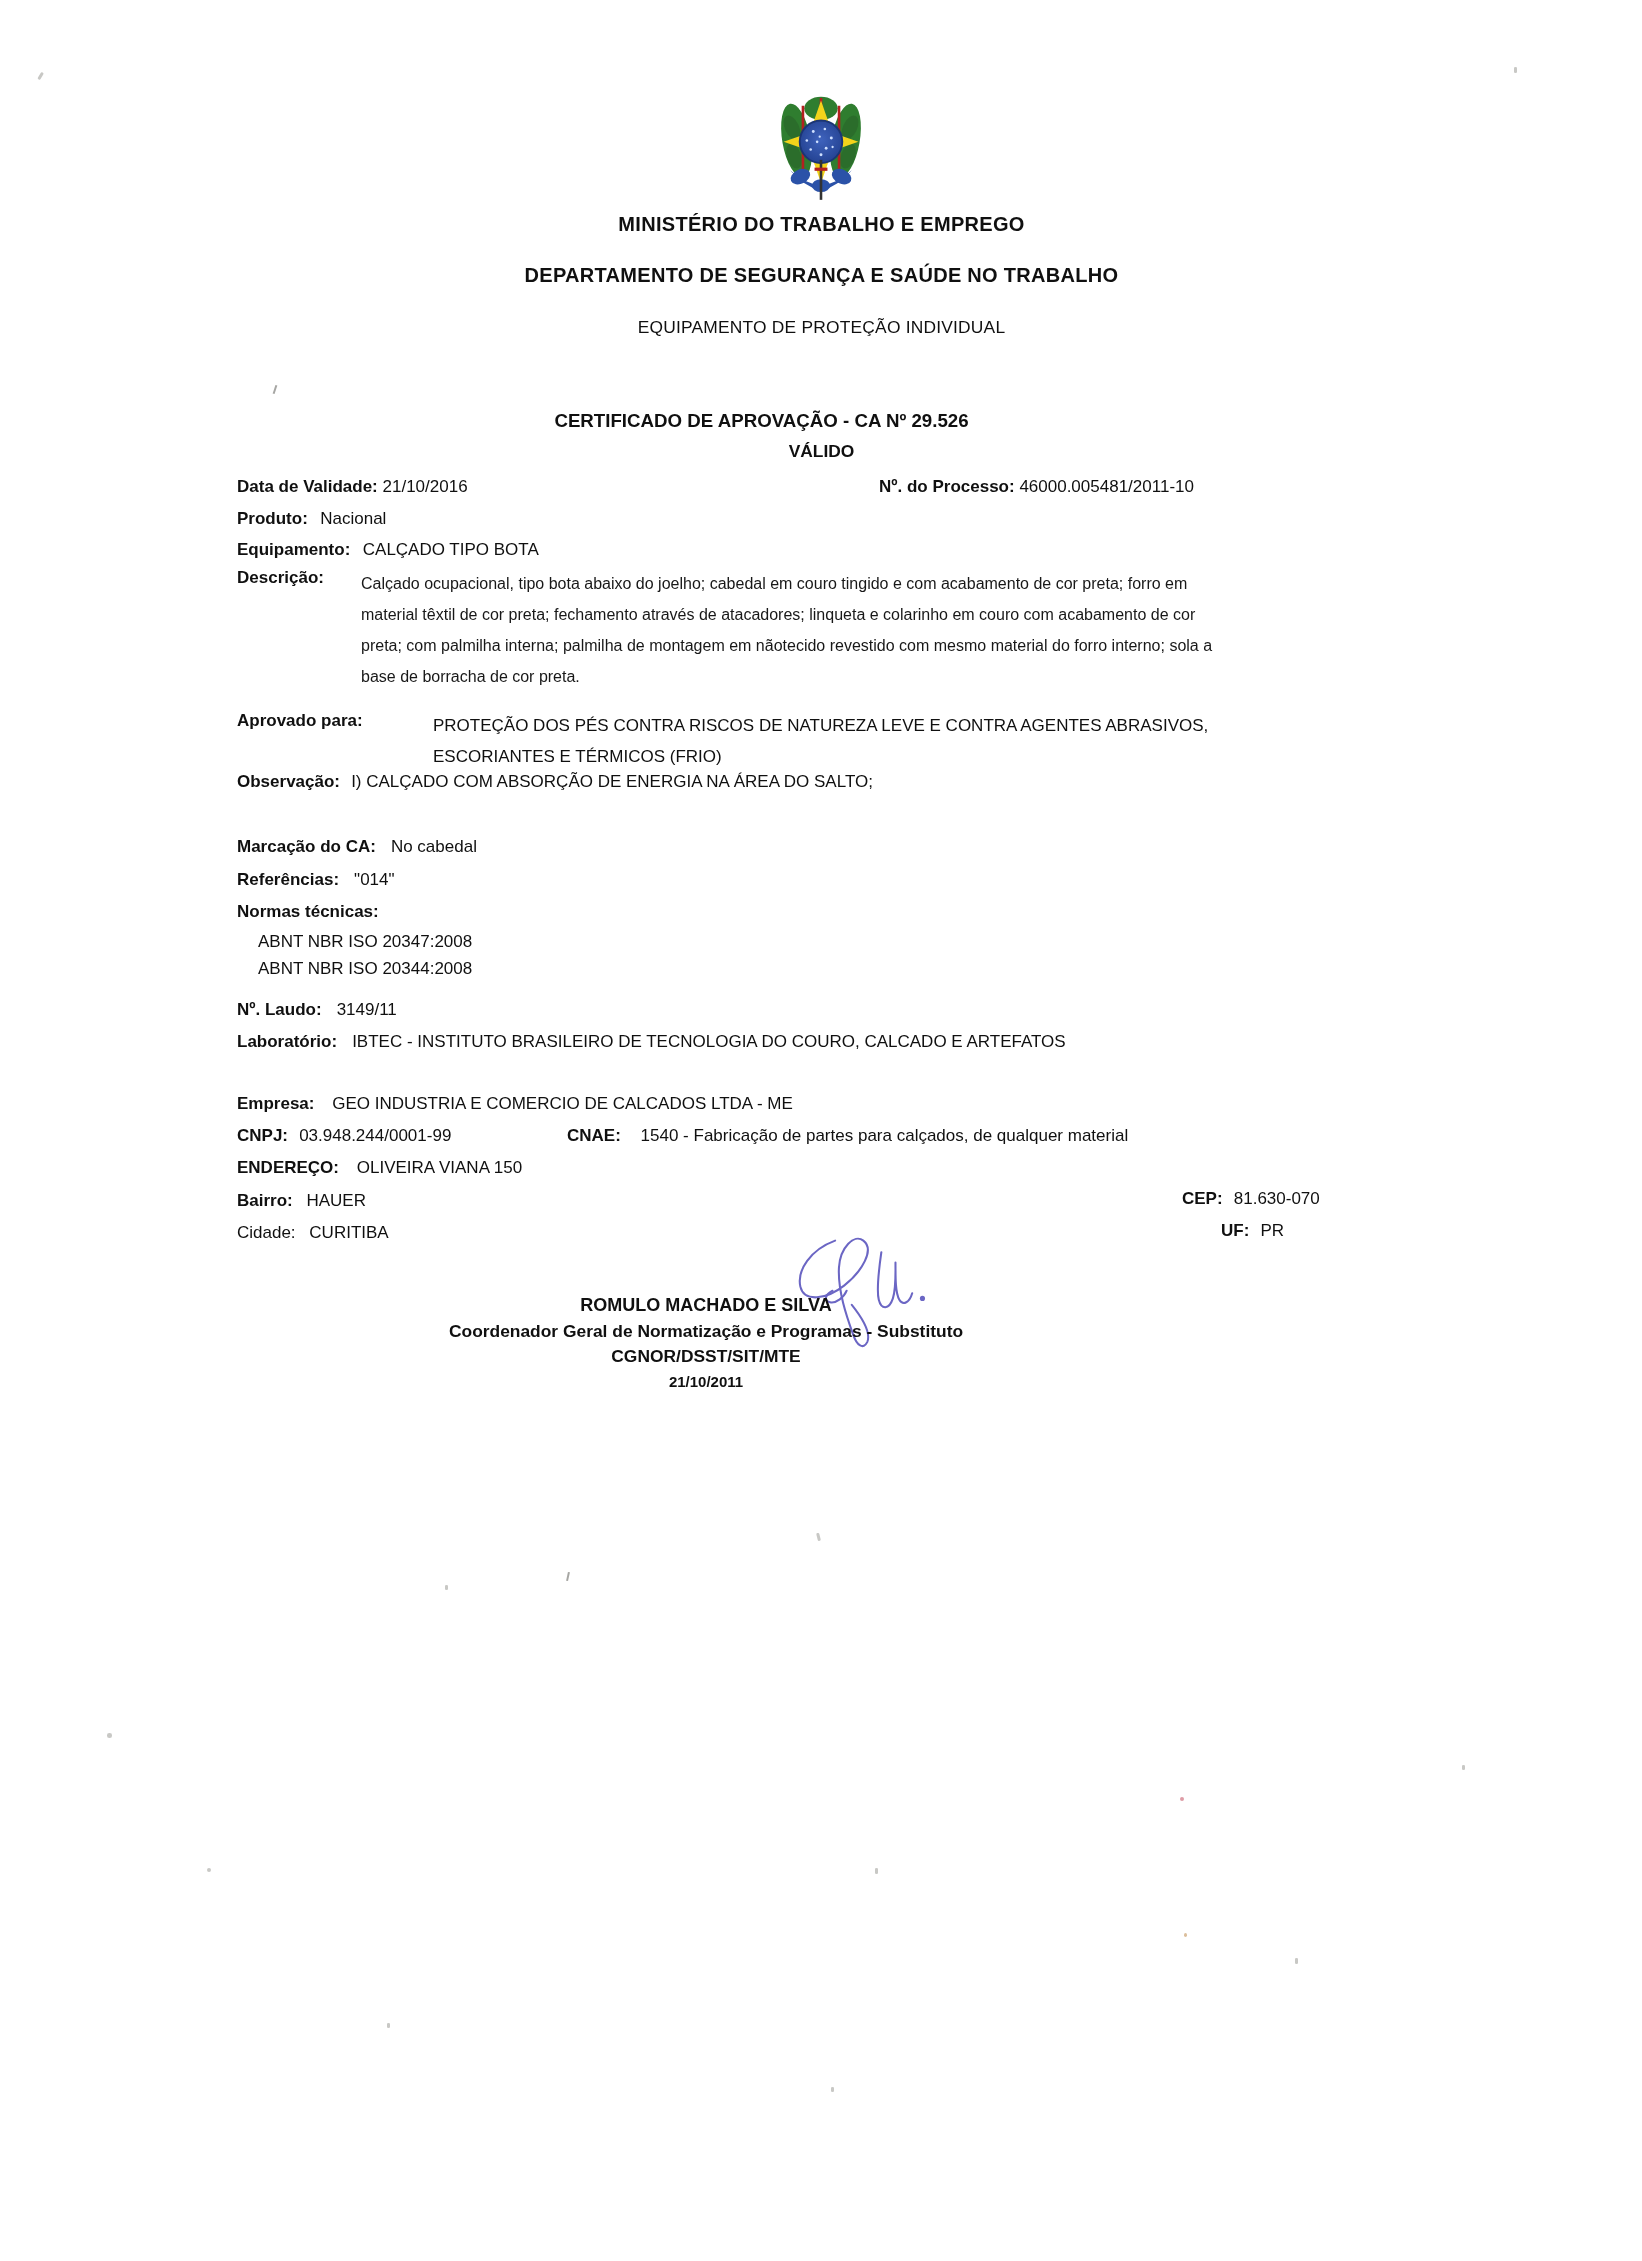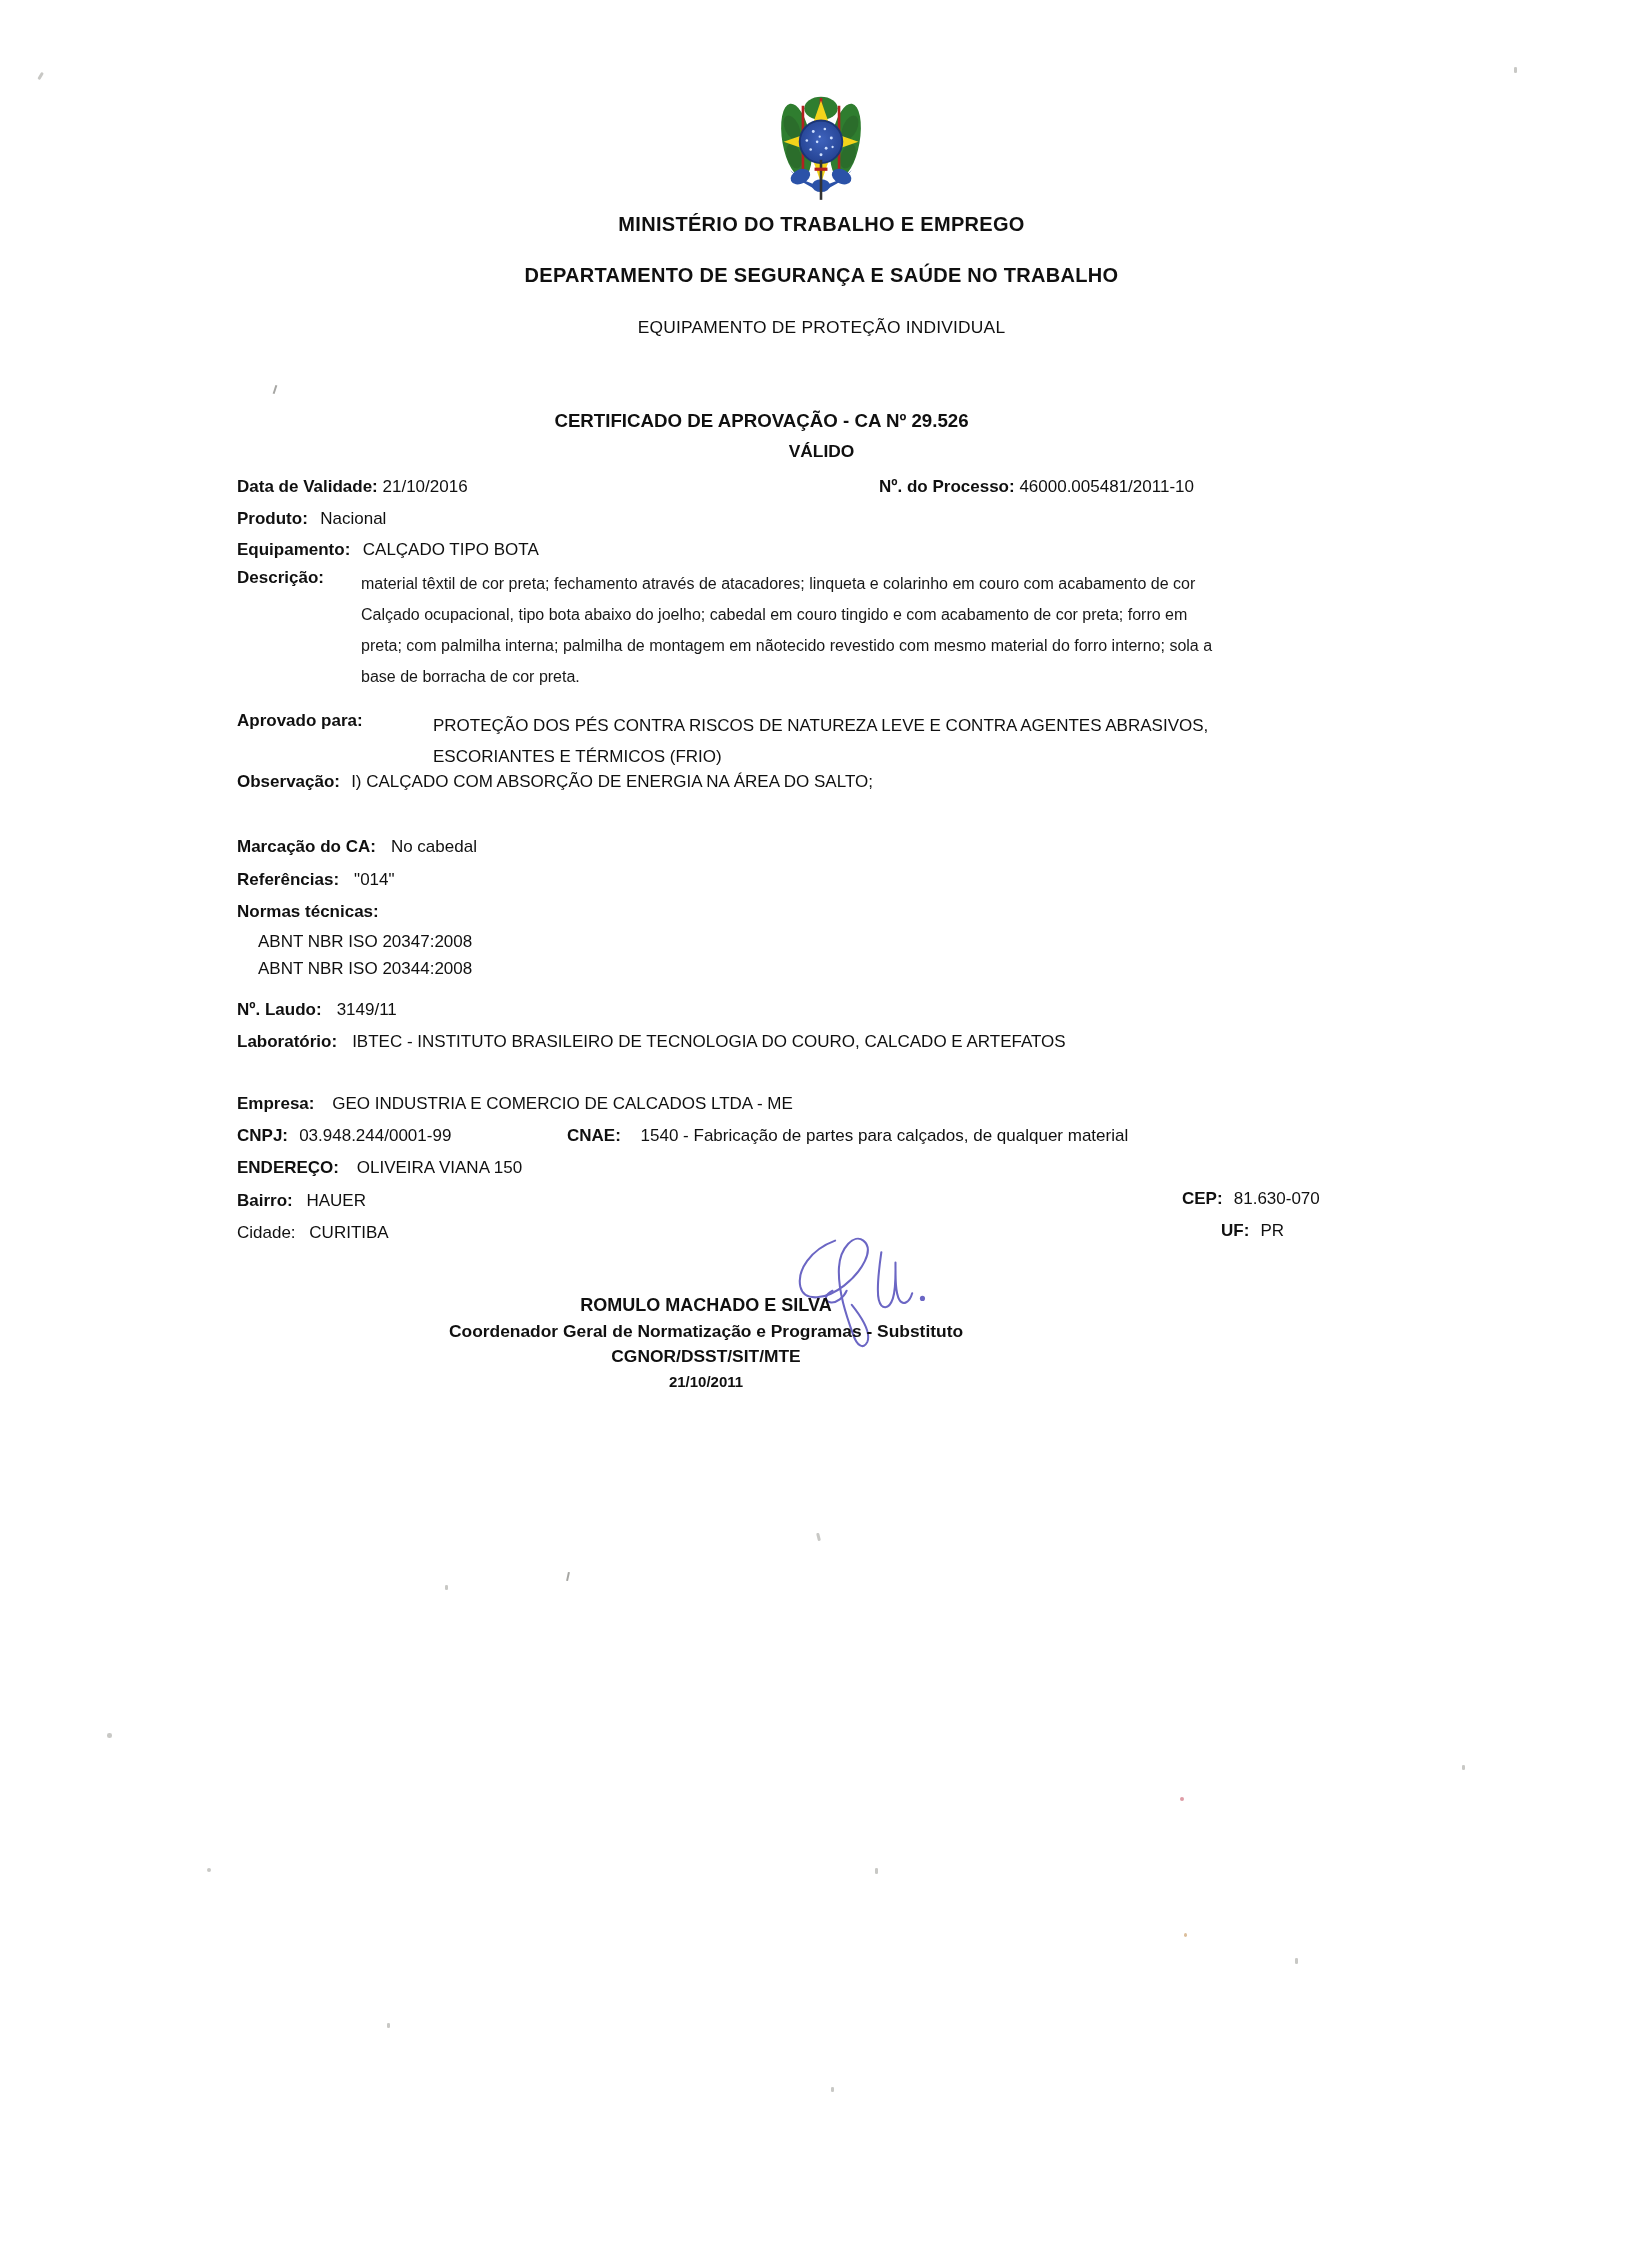--- a/index.html
+++ b/index.html
@@ -257,22 +257,22 @@
 
   <div class="row lcol r-equip">
     <span class="lbl">Equipamento:</span>
     <span class="val" style="margin-left:7.7px">CALÇADO TIPO BOTA</span>
   </div>
 
   <div class="row r-descr-label">
     <span class="lbl">Descrição:</span>
   </div>
   <div class="descr-body">
+    <div>Calçado ocupacional, tipo bota abaixo do joelho; cabedal em couro tingido e com acabamento de cor preta; forro em</div>
     <div>material têxtil de cor preta; fechamento através de atacadores; linqueta e colarinho em couro com acabamento de cor</div>
-    <div>Calçado ocupacional, tipo bota abaixo do joelho; cabedal em couro tingido e com acabamento de cor preta; forro em</div>
     <div>preta; com palmilha interna; palmilha de montagem em nãotecido revestido com mesmo material do forro interno; sola a</div>
     <div>base de borracha de cor preta.</div>
   </div>
 
   <div class="row r-aprov-label">
     <span class="lbl">Aprovado para:</span>
   </div>
   <div class="aprov-body">
     <div>PROTEÇÃO DOS PÉS CONTRA RISCOS DE NATUREZA LEVE E CONTRA AGENTES ABRASIVOS,</div>
     <div>ESCORIANTES E TÉRMICOS (FRIO)</div>

